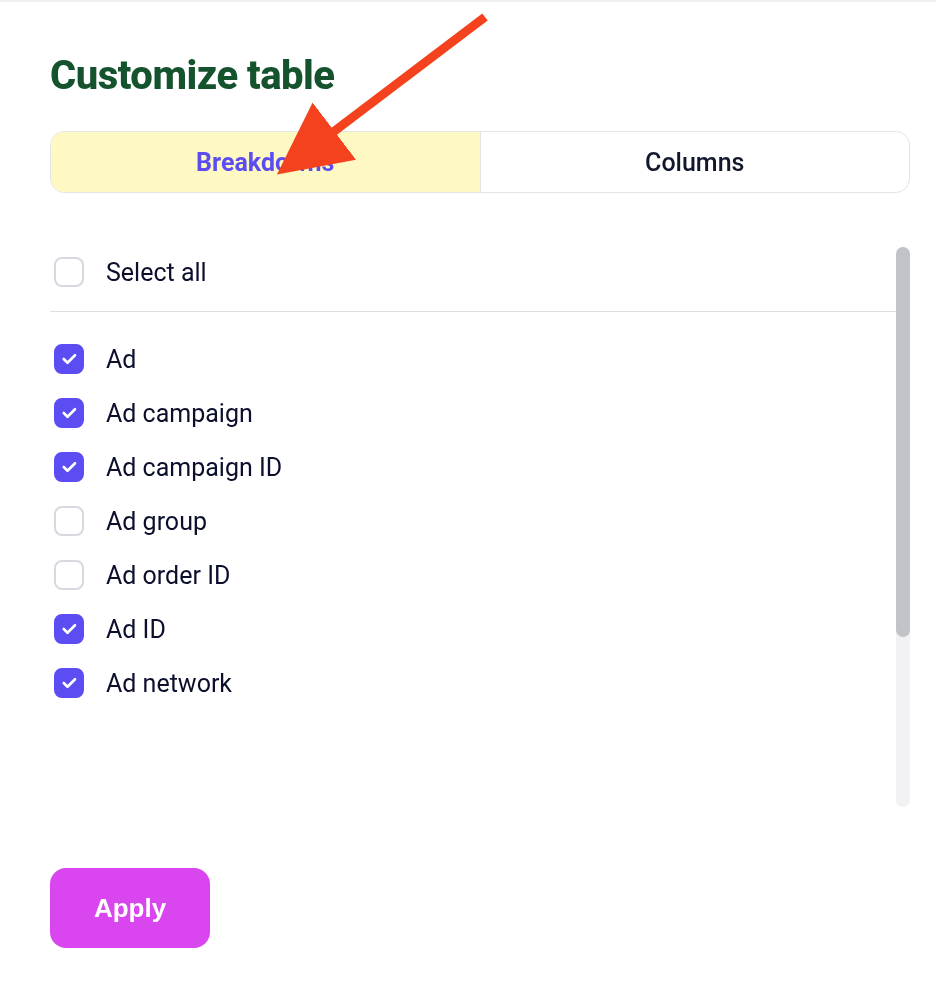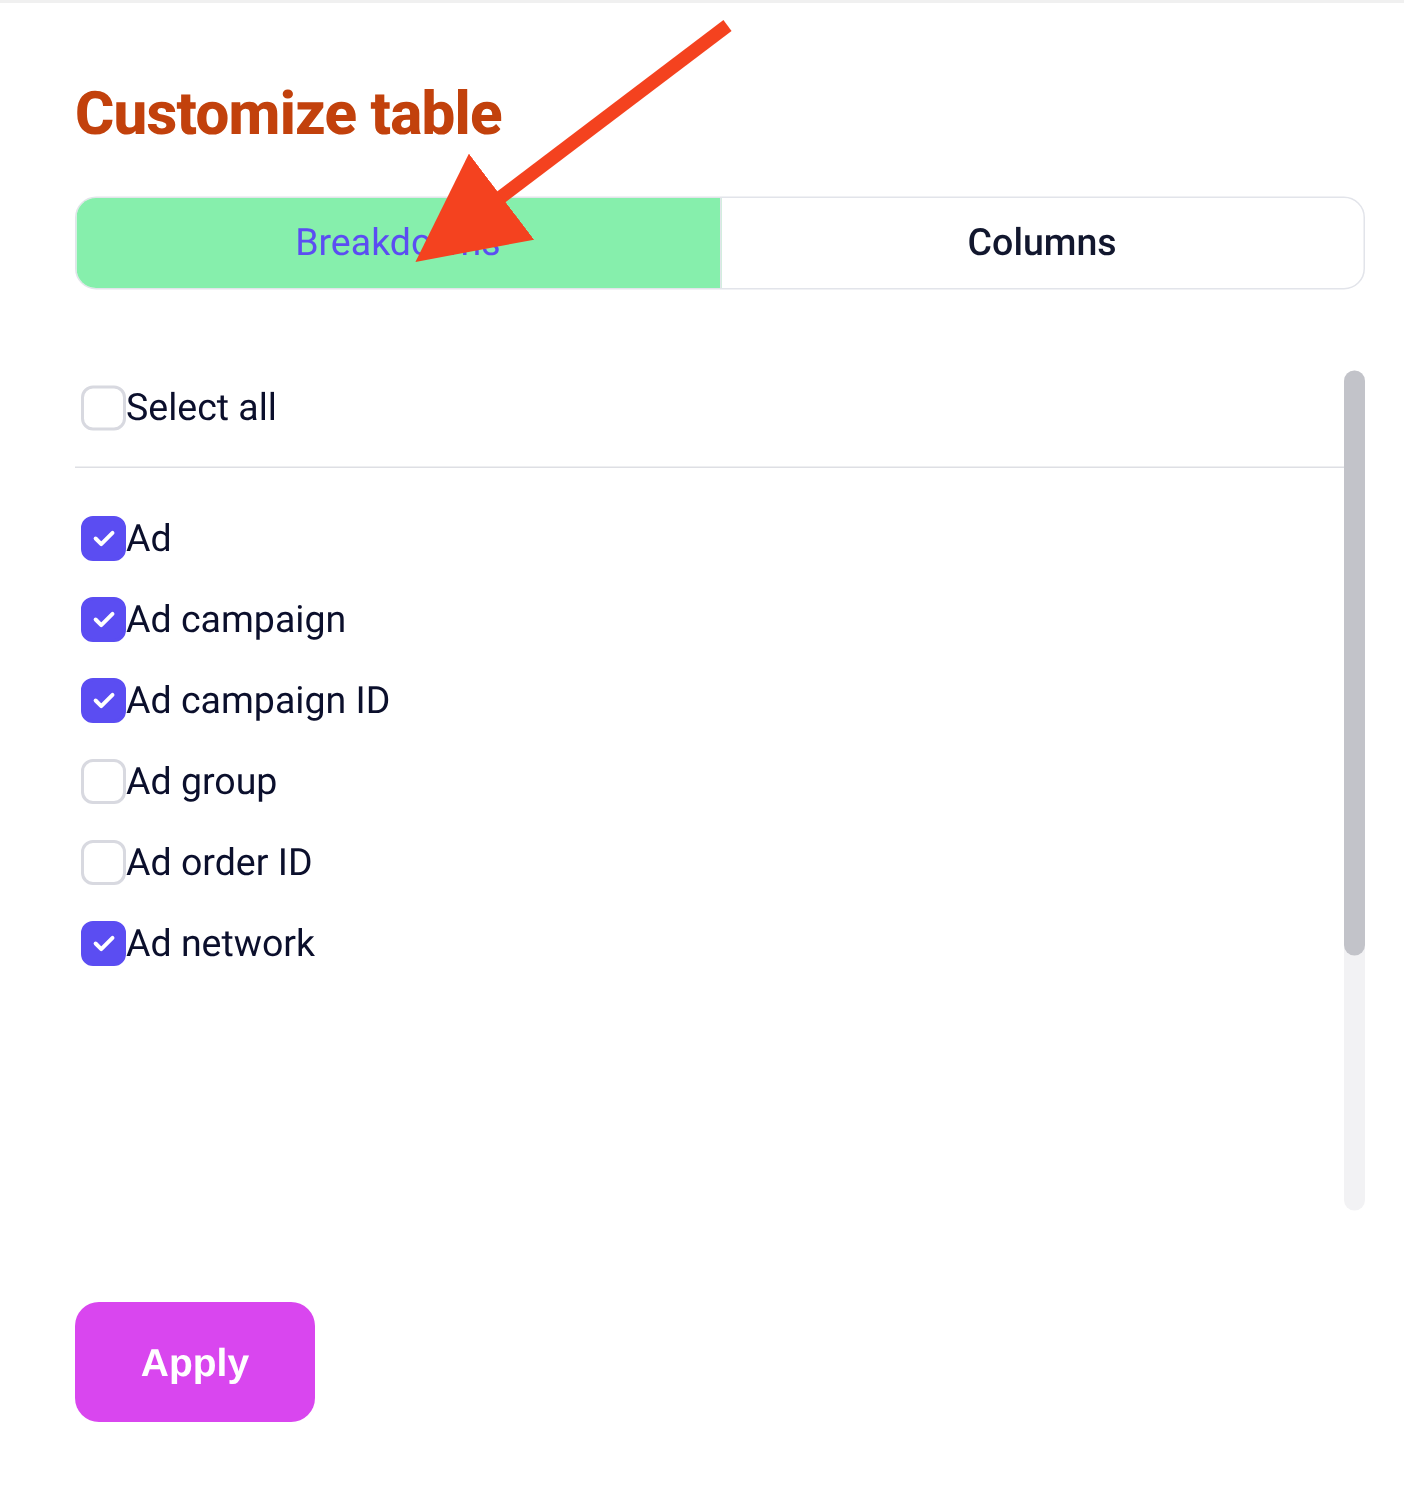--- a/index.html
+++ b/index.html
@@ -14,21 +14,21 @@
     width: 936px;
     height: 990px;
     background: #ffffff;
     margin: 0;
     padding: 50px 50px 50px 50px;
     border-top: 2px solid #f0f0f0;
   }
   .page-title {
     font-size: 40px;
     font-weight: 800;
-    color: #c2410c;
+    color: #14532d;
     margin: 0 0 32px 0;
     letter-spacing: -0.5px;
   }
   .tabs {
     display: flex;
     border: 1px solid #e2e4ea;
     border-radius: 14px;
     overflow: hidden;
     width: 860px;
     height: 62px;
@@ -40,23 +40,23 @@
     align-items: center;
     justify-content: center;
     font-size: 25px;
     font-weight: 500;
     color: #12172e;
     cursor: pointer;
     border-right: 1px solid #e2e4ea;
   }
   .tab:last-child { border-right: none; }
   .tab.active {
-    background: #86efac;
+    background: #fef9c3;
     color: #5b4df2;
-    font-weight: 400;
+    font-weight: 700;
   }
   .list-wrap {
     position: relative;
     width: 860px;
     height: 565px;
     overflow: hidden;
   }
   .list-scroll {
     position: absolute;
     left:0; top:0; right:12px; bottom:0;
@@ -78,20 +78,21 @@
     right: 0;
     top: 2px;
     width: 14px;
     height: 390px;
     background: #c2c3c9;
     border-radius: 8px;
   }
   .row {
     display: flex;
     align-items: center;
+    gap: 22px;
     padding: 12px 4px;
   }
   .row.select-all {
     padding-bottom: 24px;
   }
   .divider {
     border: none;
     border-top: 1px solid #dedfe4;
     margin: 0 0 20px 0;
   }
@@ -203,20 +204,28 @@
         <span class="row-label">Ad group</span>
       </div>
 
       <div class="row">
         <span class="checkbox">
           
         </span>
         <span class="row-label">Ad order ID</span>
       </div>
 
+      <div class="row">
+        <span class="checkbox checked">
+          <svg viewBox="0 0 24 24">
+              <path d="M5 12l5 5L20 7" stroke="#fff" stroke-width="3.5" fill="none" stroke-linecap="round" stroke-linejoin="round"></path>
+            </svg>
+        </span>
+        <span class="row-label">Ad ID</span>
+      </div>
 
       <div class="row">
         <span class="checkbox checked">
           <svg viewBox="0 0 24 24">
               <path d="M5 12l5 5L20 7" stroke="#fff" stroke-width="3.5" fill="none" stroke-linecap="round" stroke-linejoin="round"></path>
             </svg>
         </span>
         <span class="row-label">Ad network</span>
       </div>
 

